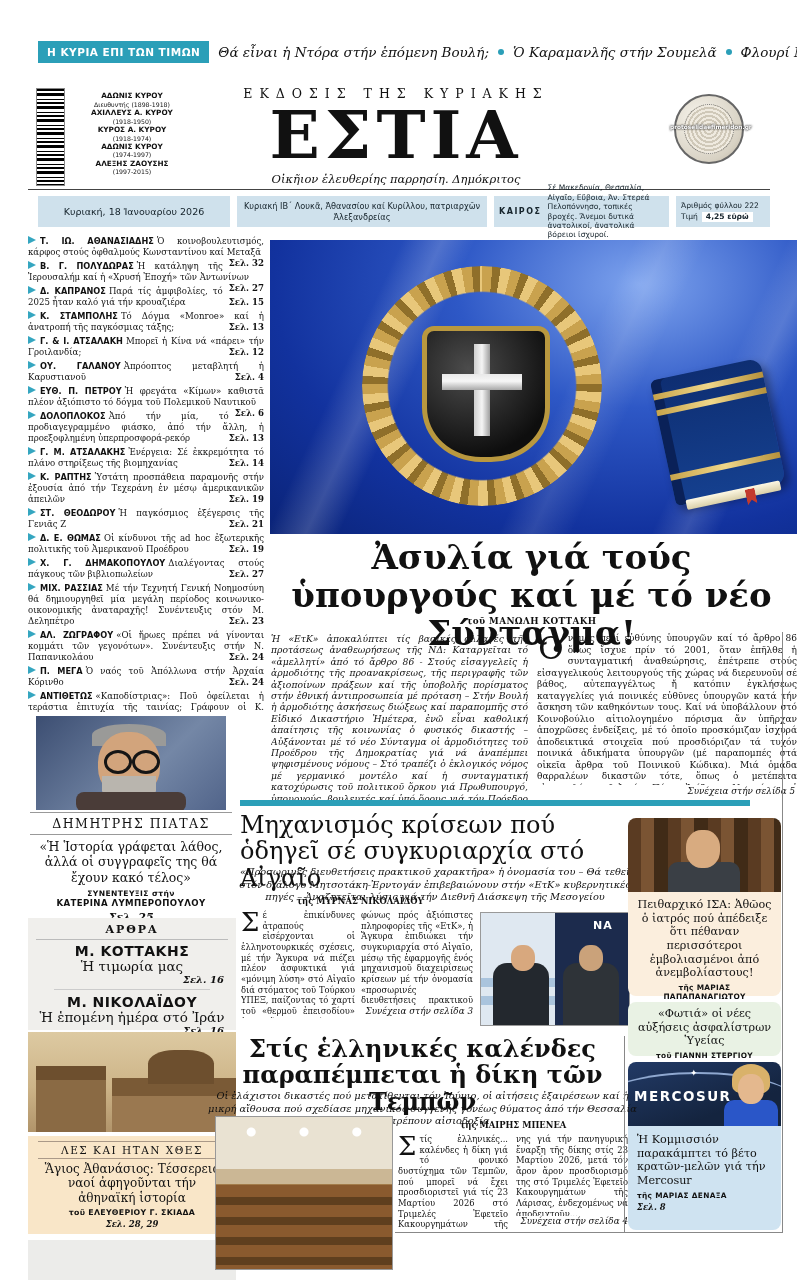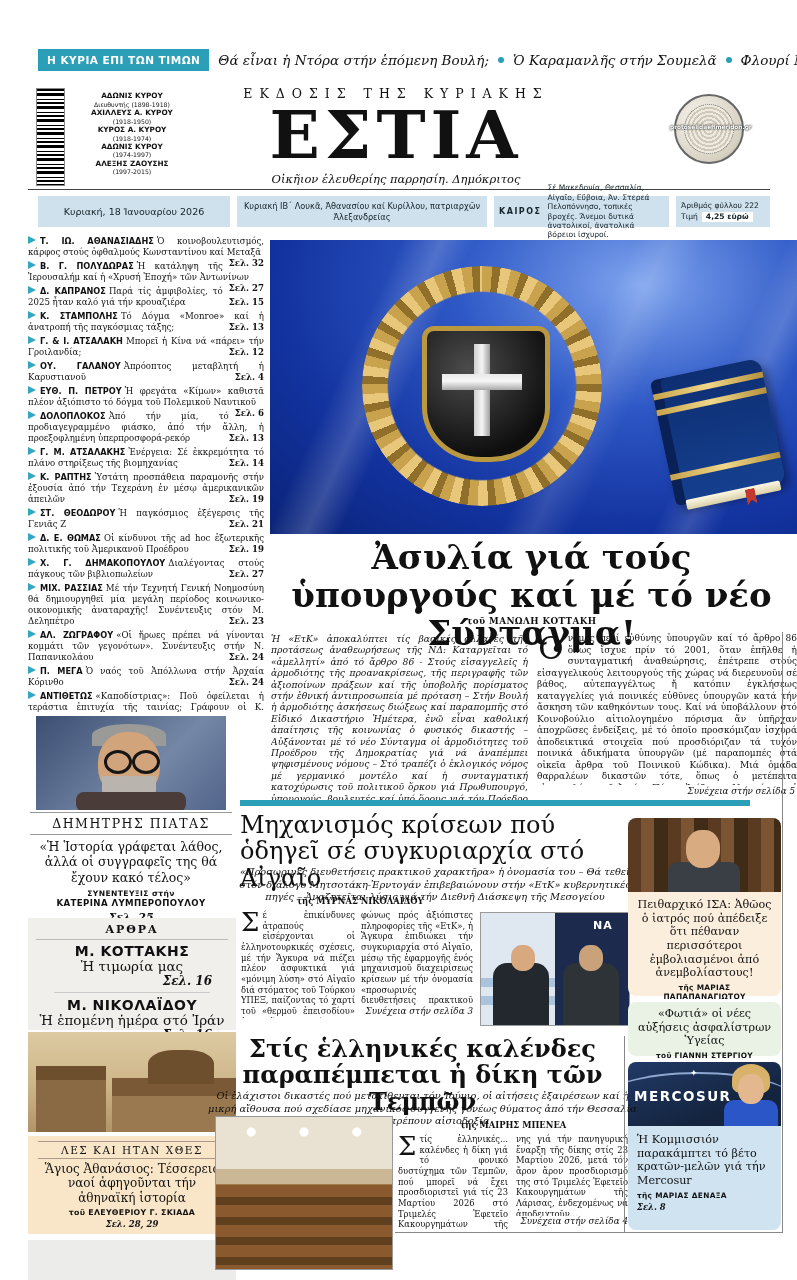--- a/index.html
+++ b/index.html
@@ -1,20 +1,20 @@
 <!DOCTYPE html>
 <html><head>
 <meta charset="utf-8">
 <style>
   html,body{margin:0;padding:0;background:#e8e8e8;}
   .page{position:relative;width:797px;height:1280px;background:#ffffff;overflow:hidden;
         font-family:"DejaVu Serif",serif;color:#111;}
   .abs{position:absolute;}
   
-  .topstrip{left:38px;top:46px;width:732px;height:27px;display:flex;align-items:center;gap:9px;}
+  .topstrip{left:38px;top:38px;width:732px;height:27px;display:flex;align-items:center;gap:9px;}
   .kyria{background:#2b9fb8;color:#fff;font-family:"DejaVu Sans",sans-serif;font-weight:bold;
          font-size:10.5px;padding:5px 9px;letter-spacing:.5px;white-space:nowrap;}
   .tophl{font-style:italic;font-size:13.5px;white-space:nowrap;}
   .dotsep{width:6px;height:6px;border-radius:50%;background:#2b9fb8;flex:0 0 auto;}
   
   .barcode{left:36px;top:88px;width:27px;height:96px;border:1px solid #888;
      background:repeating-linear-gradient(180deg,#000 0 2px,#fff 2px 4px,#000 4px 7px,#fff 7px 10px,#000 10px 11px,#fff 11px 13px);}
   .founders{left:66px;top:92px;width:132px;text-align:center;font-family:"DejaVu Sans",sans-serif;}
   .fname{font-weight:bold;font-size:7.3px;line-height:1.2;}
   .fdates{font-size:6.2px;line-height:1.15;margin-bottom:1px;}
@@ -63,21 +63,21 @@
   .pi-quote{font-size:12.5px;line-height:1.22;}
   .pi-int{font-family:"DejaVu Sans",sans-serif;font-weight:bold;font-size:7.6px;margin-top:4px;letter-spacing:.4px;}
   .pi-intr{font-family:"DejaVu Sans",sans-serif;font-weight:bold;font-size:8.6px;letter-spacing:.4px;}
   .pi-pg{font-style:italic;font-weight:bold;font-size:11px;margin-top:3px;}
   
   .arthra{left:28px;top:918px;width:208px;height:112px;background:#f0efec;text-align:center;
      box-sizing:border-box;padding:5px 8px;}
   .ar-title{font-size:11px;letter-spacing:2px;font-weight:bold;border-bottom:1px solid #bbb;padding-bottom:3px;margin-bottom:3px;}
   .ar-au{font-family:"DejaVu Sans",sans-serif;font-weight:bold;font-size:14px;letter-spacing:.5px;margin-top:2px;}
   .ar-t{font-size:13.5px;line-height:1.1;}
-  .ar-pg{text-align:right;font-style:italic;font-weight:bold;font-size:12px;margin-right:16px;}
+  .ar-pg{text-align:right;font-style:italic;font-weight:bold;font-size:10px;margin-right:4px;}
   .ar-div{border-top:1px solid #ccc;margin:4px 18px;}
   
   .oldphoto{left:28px;top:1032px;width:208px;height:100px;overflow:hidden;
      background:linear-gradient(180deg,#ddcaa2 0%,#cdb488 55%,#b1946a 100%);}
   .ob1{position:absolute;left:8px;top:34px;width:70px;height:66px;background:#8a6a44;
        box-shadow:inset 0 14px 0 #6d4f2e;}
   .ob2{position:absolute;left:84px;top:46px;width:124px;height:54px;background:#9a7850;
        box-shadow:inset 0 18px 0 #7a5a36;}
   .ob3{position:absolute;left:120px;top:18px;width:66px;height:34px;background:#6d4f2e;border-radius:40% 40% 0 0;}
   .yesterday{left:28px;top:1136px;width:208px;height:98px;background:#f9e6c8;text-align:center;

